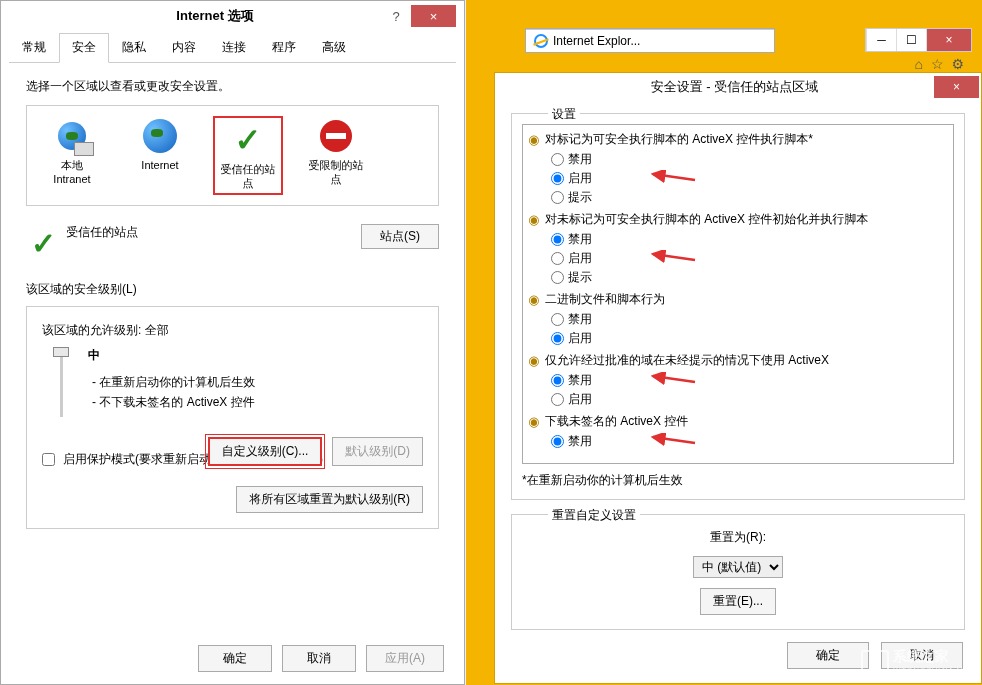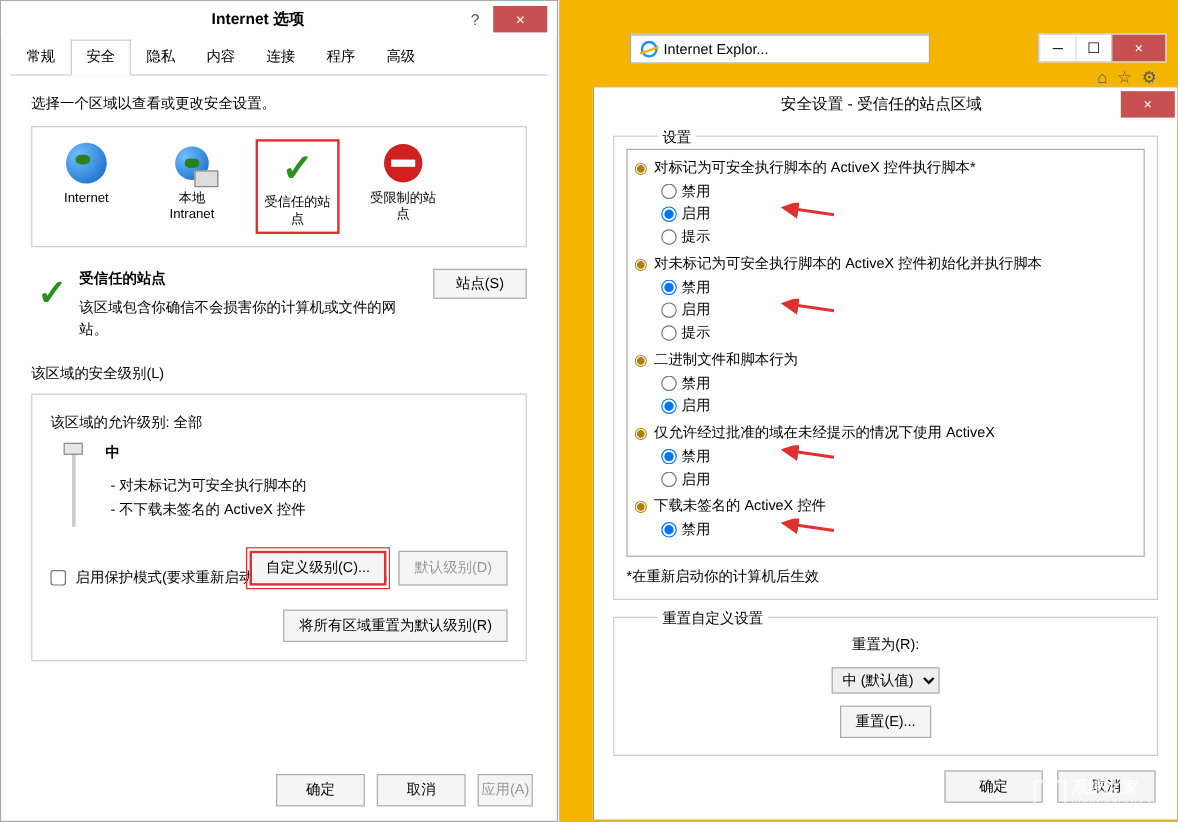--- a/index.html
+++ b/index.html
@@ -31,21 +31,21 @@
     .intranet-icon .globe { width: 28px; height: 28px; }
     .intranet-icon::after { content:''; position:absolute; width:18px; height:12px; background:#ddd; border:1px solid #888; bottom:-2px; right:-4px; }
     .checkmark-lg { color: #2a9020; font-size: 32px; font-weight: bold; }
     .restricted { width: 32px; height: 32px; border-radius: 50%; background: #d02020; display: flex; align-items: center; justify-content: center; }
     .restricted::after { content:''; width: 20px; height: 6px; background: #fff; }
     .zone-name { font-size: 11px; line-height: 1.3; }
     
     .zone-info { margin-top: 18px; display: flex; align-items: flex-start; gap: 10px; }
     .zone-info .checkmark-lg { font-size: 30px; margin-top: 2px; margin-left:5px;}
     .zone-info-text { flex: 1; }
-    .zone-info-title { font-weight: bold; margin-bottom: 6px; }
+    .zone-info-title { font-weight: normal; margin-bottom: 6px; }
     .zone-info-desc { line-height: 1.5; }
     .sites-btn { padding: 3px 18px; border: 1px solid #aaa; background: #f5f5f5; cursor: pointer; font-size: 12px; }
     
     .security-level-box { margin-top: 20px; }
     .fieldset-label { margin-bottom: 8px; }
     .level-box { border: 1px solid #ccc; padding: 15px; }
     .allowed-levels { margin-bottom: 8px; }
     .slider-area { display: flex; gap: 18px; }
     .slider { width: 18px; height: 90px; position: relative; margin-left: 10px; }
     .slider-track { width: 3px; height: 70px; background: #ccc; margin: 0 auto; }
@@ -128,31 +128,31 @@
     <div class="tab">连接</div>
     <div class="tab">程序</div>
     <div class="tab">高级</div>
   </div>
 
   <div class="io-body">
     <div class="zone-label">选择一个区域以查看或更改安全设置。</div>
 
     <div class="zones">
       <div class="zone">
+        <div class="zone-icon intranet-icon">
+            <div class="globe"></div>
+          </div>
+        <div class="zone-name" style="white-space:pre-line">本地
+Intranet</div>
+      </div>
+      <div class="zone">
         <div class="zone-icon">
             <div class="globe"></div>
           </div>
         <div class="zone-name">Internet</div>
-      </div>
-      <div class="zone">
-        <div class="zone-icon intranet-icon">
-            <div class="globe"></div>
-          </div>
-        <div class="zone-name" style="white-space:pre-line">本地
-Intranet</div>
       </div>
       <div class="zone highlighted">
         <div class="zone-icon">
             <span class="checkmark-lg">✓</span>
           </div>
         <div class="zone-name" style="white-space:pre-line">受信任的站
 点</div>
       </div>
       <div class="zone">
         <div class="zone-icon">
@@ -160,37 +160,36 @@
           </div>
         <div class="zone-name" style="white-space:pre-line">受限制的站
 点</div>
       </div>
     </div>
 
     <div class="zone-info">
       <span class="checkmark-lg">✓</span>
       <div class="zone-info-text">
         <div class="zone-info-title">受信任的站点</div>
-        <div class="zone-info-desc">该区域包含你确信不会损害你的计算机或文件的网站。</div>
       </div>
       <button class="sites-btn">站点(S)</button>
     </div>
 
     <div class="security-level-box">
       <div class="fieldset-label">该区域的安全级别(L)</div>
       <div class="level-box">
         <div class="allowed-levels">该区域的允许级别: 全部</div>
         <div class="slider-area">
           <div class="slider">
             <div class="slider-track"></div>
             <div class="slider-thumb"></div>
           </div>
           <div class="level-text">
             <div class="level-name">中</div>
-            <div class="level-desc">- 对未标记为可安全执行脚本的</div>
+            <div class="level-desc">- 在重新启动你的计算机后生效</div>
             <div class="level-desc">- 不下载未签名的 ActiveX 控件</div>
           </div>
         </div>
 
         <div class="protected-mode">
           <input type="checkbox" style="">
           <span class="pm-label">启用保护模式(要求重新启动 Internet Explorer)(P)</span>
         </div>
         <div class="level-buttons">
           <button class="btn highlighted-btn">自定义级别(C)...</button>
@@ -199,21 +198,21 @@
         <div class="reset-all">
           <button class="btn">将所有区域重置为默认级别(R)</button>
         </div>
       </div>
     </div>
   </div>
 
   <div class="dialog-buttons">
     <button class="btn" style="padding:4px 24px">确定</button>
     <button class="btn" style="padding:4px 24px">取消</button>
-    <button class="btn disabled" style="padding:4px 2px">应用(A)</button>
+    <button class="btn disabled" style="padding:4px 18px">应用(A)</button>
   </div>
 </div>
 
 <div class="right-bg"></div>
 
 <div class="browser-controls">
   <div class="bc">─</div>
   <div class="bc">☐</div>
   <div class="bc red">×</div>
 </div>

